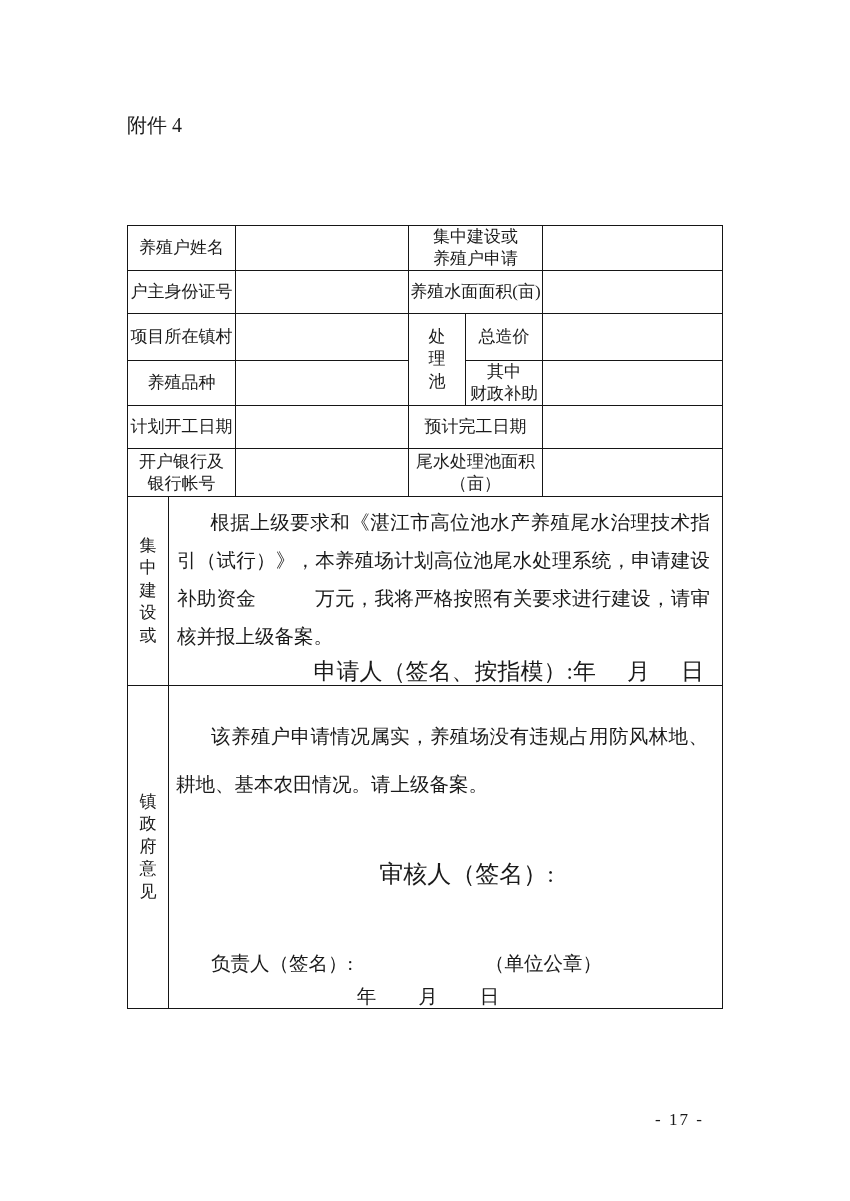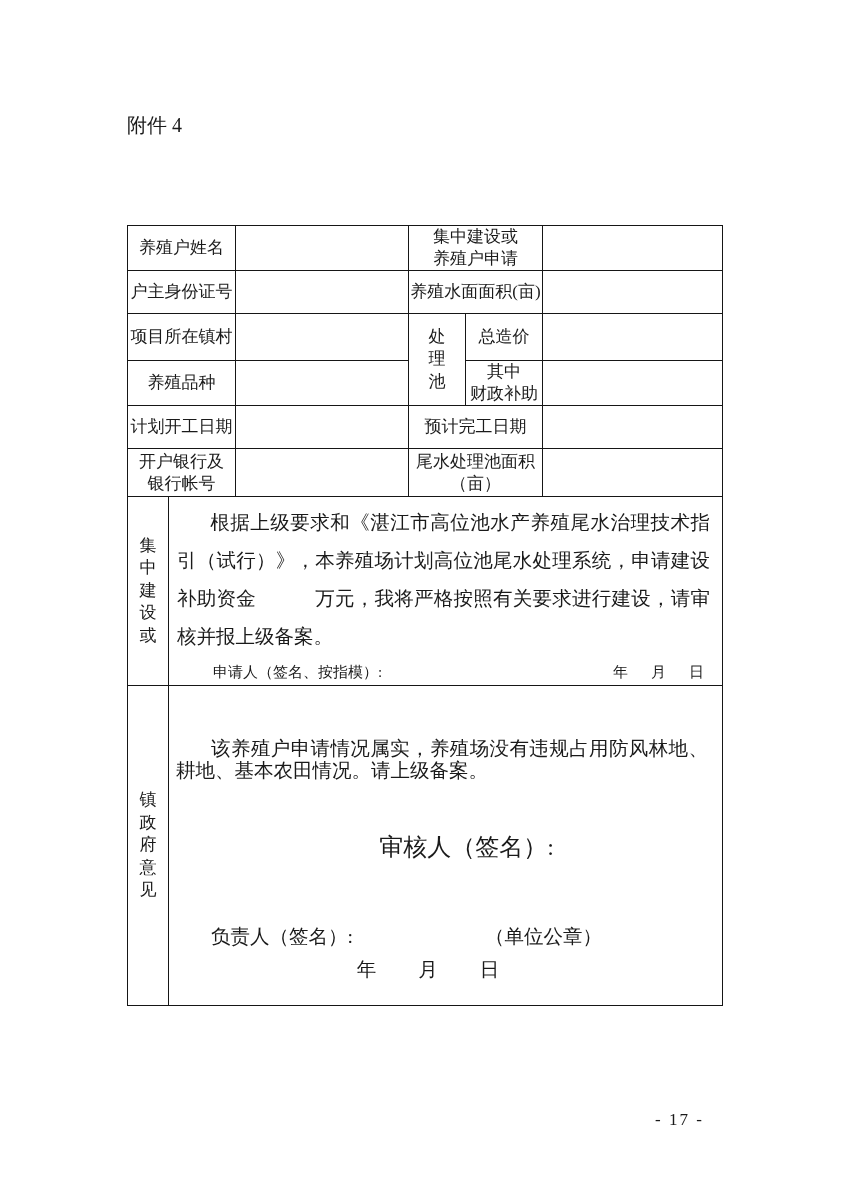--- a/index.html
+++ b/index.html
@@ -66,31 +66,31 @@
   }
   .apply-body {
     margin: 7px 12px 0 8px;
     font-size: 19.5px;
     line-height: 38px;
     text-indent: 1.7em;
     text-align: justify;
   }
   .apply-sign-row {
     display: flex;
-    justify-content: space-between;
+    justify-content: flex-end;
     align-items: baseline;
     margin: 3px 14px 0 44px;
-    font-size: 15px;
+    font-size: 23px;
     line-height: 26px;
   }
   .apply-date { letter-spacing: 4px; }
   .opinion-body {
     margin: 27px 14px 0 7px;
     font-size: 19.5px;
-    line-height: 22px;
+    line-height: 48px;
     text-indent: 1.8em;
     text-align: justify;
   }
   .opinion-reviewer {
     margin: 52px 0 0 42px;
     font-size: 24px;
     line-height: 26px;
   }
   .opinion-resp-row {
     display: flex;

